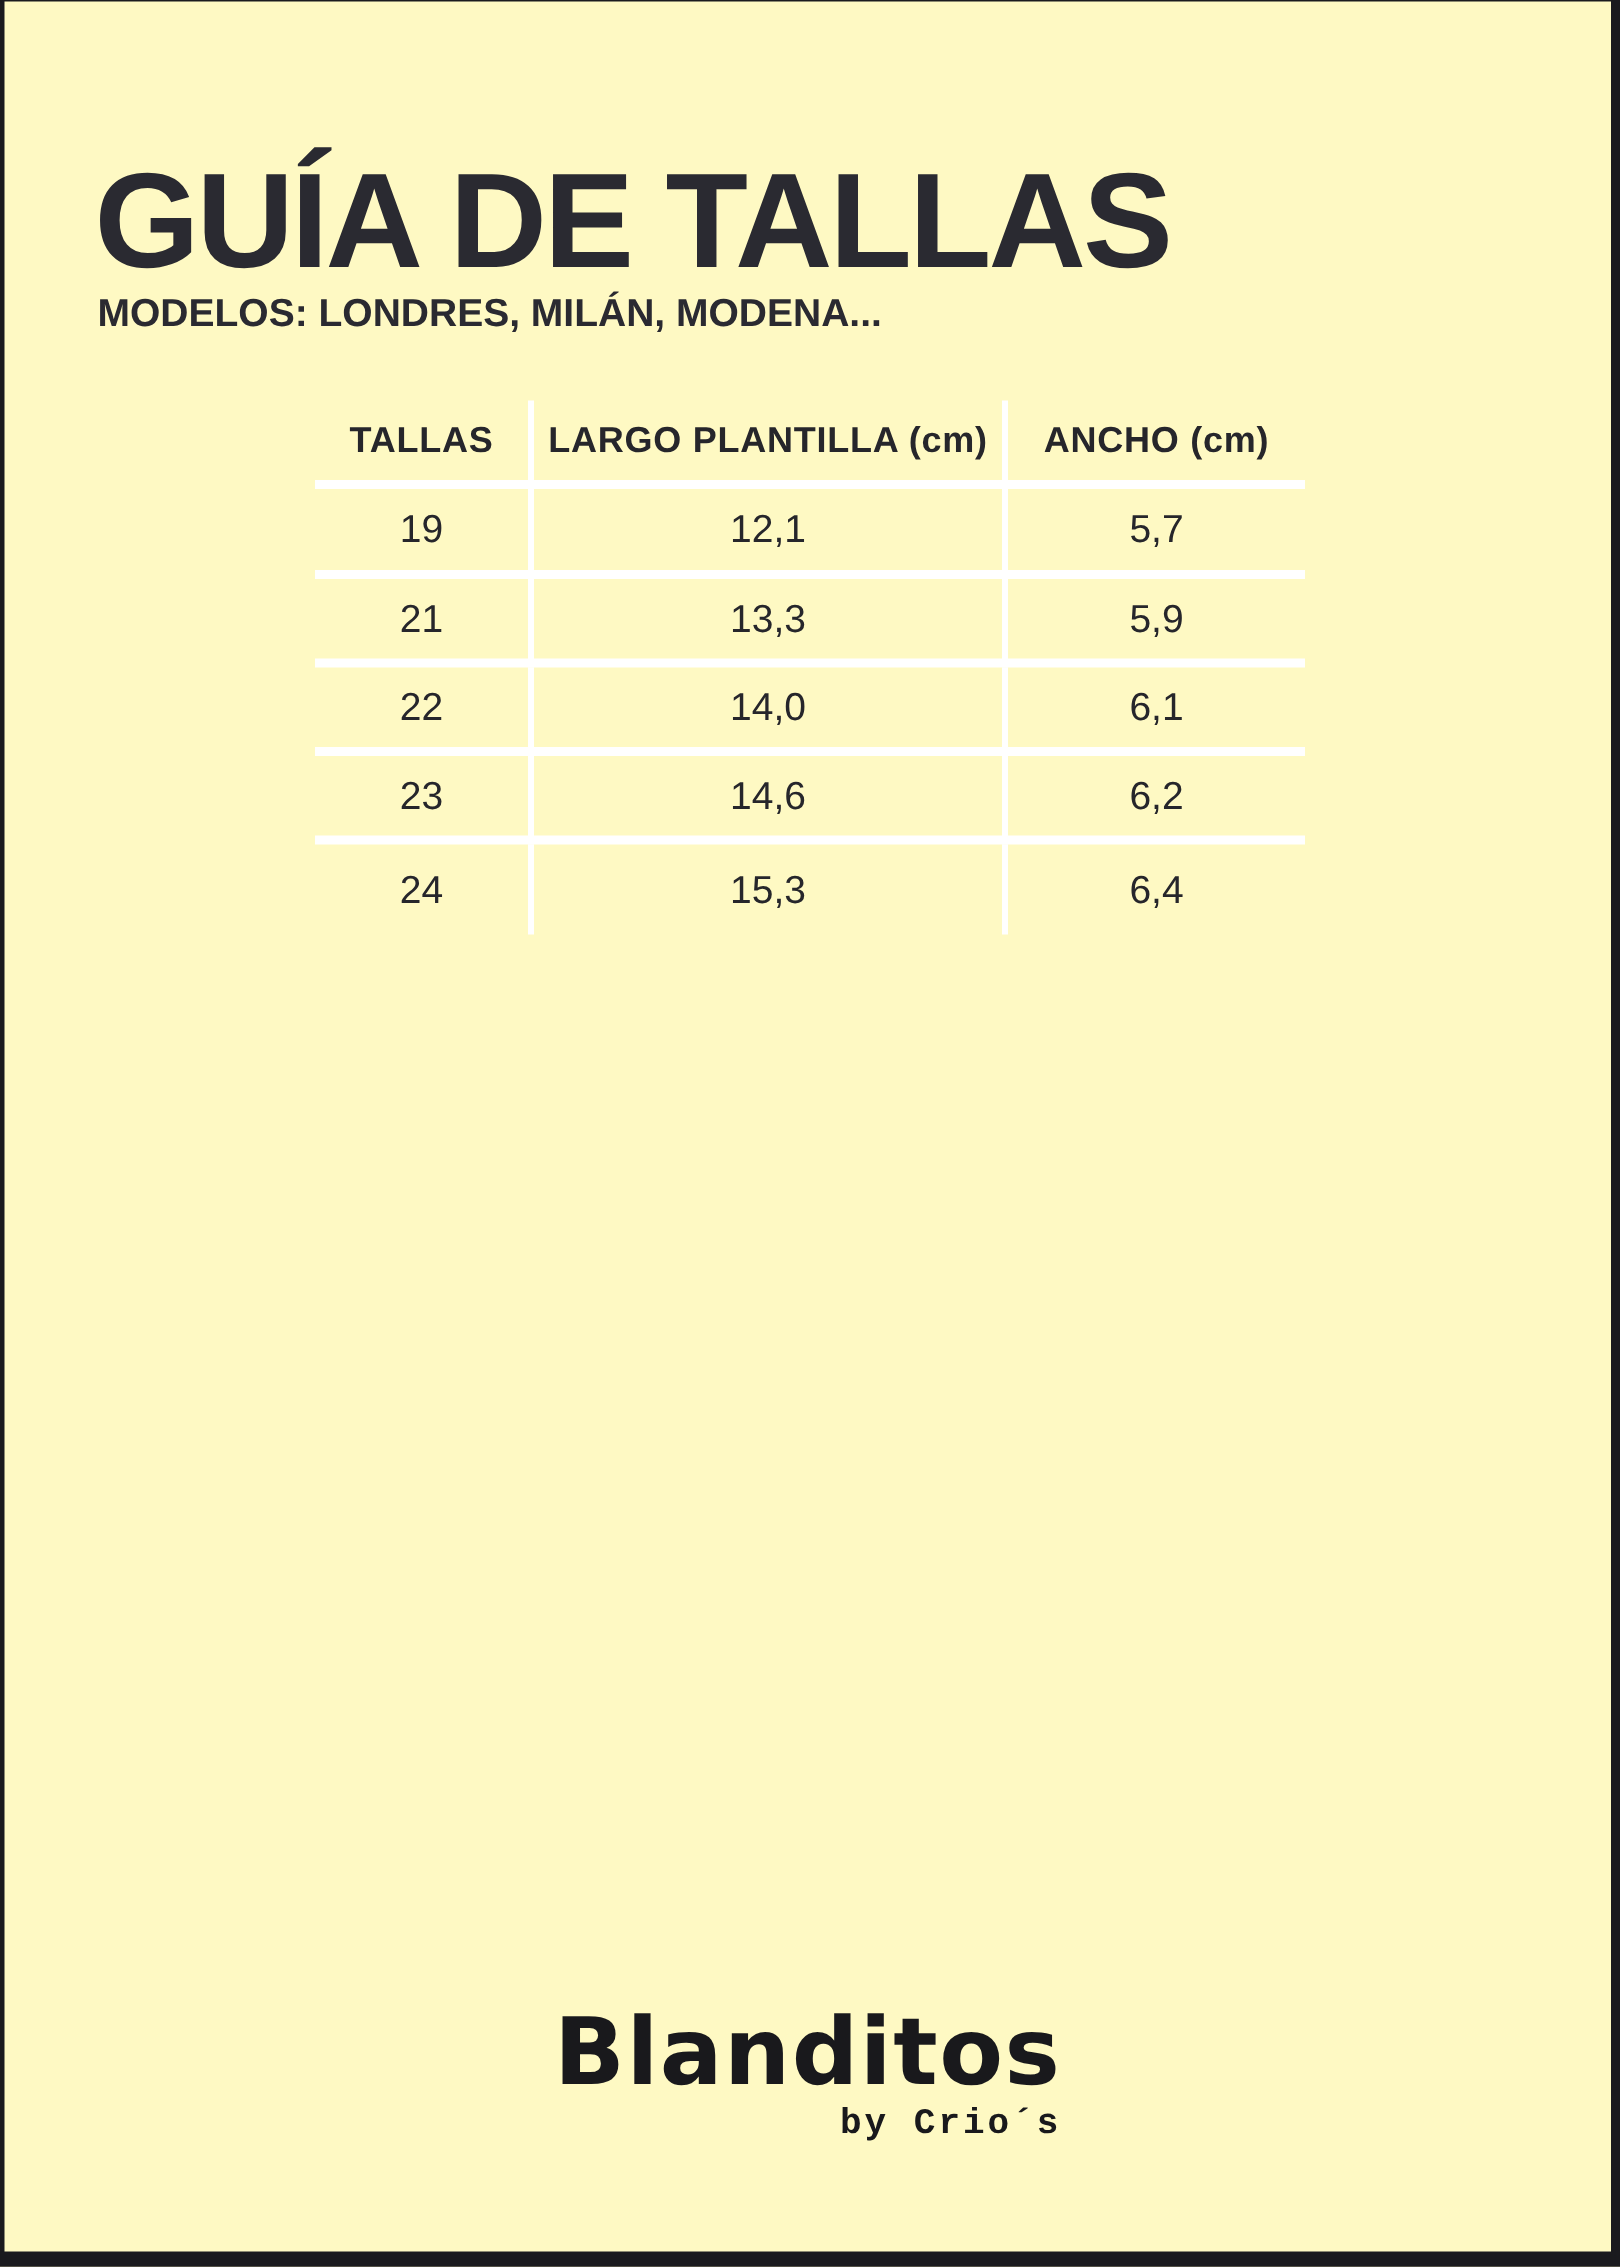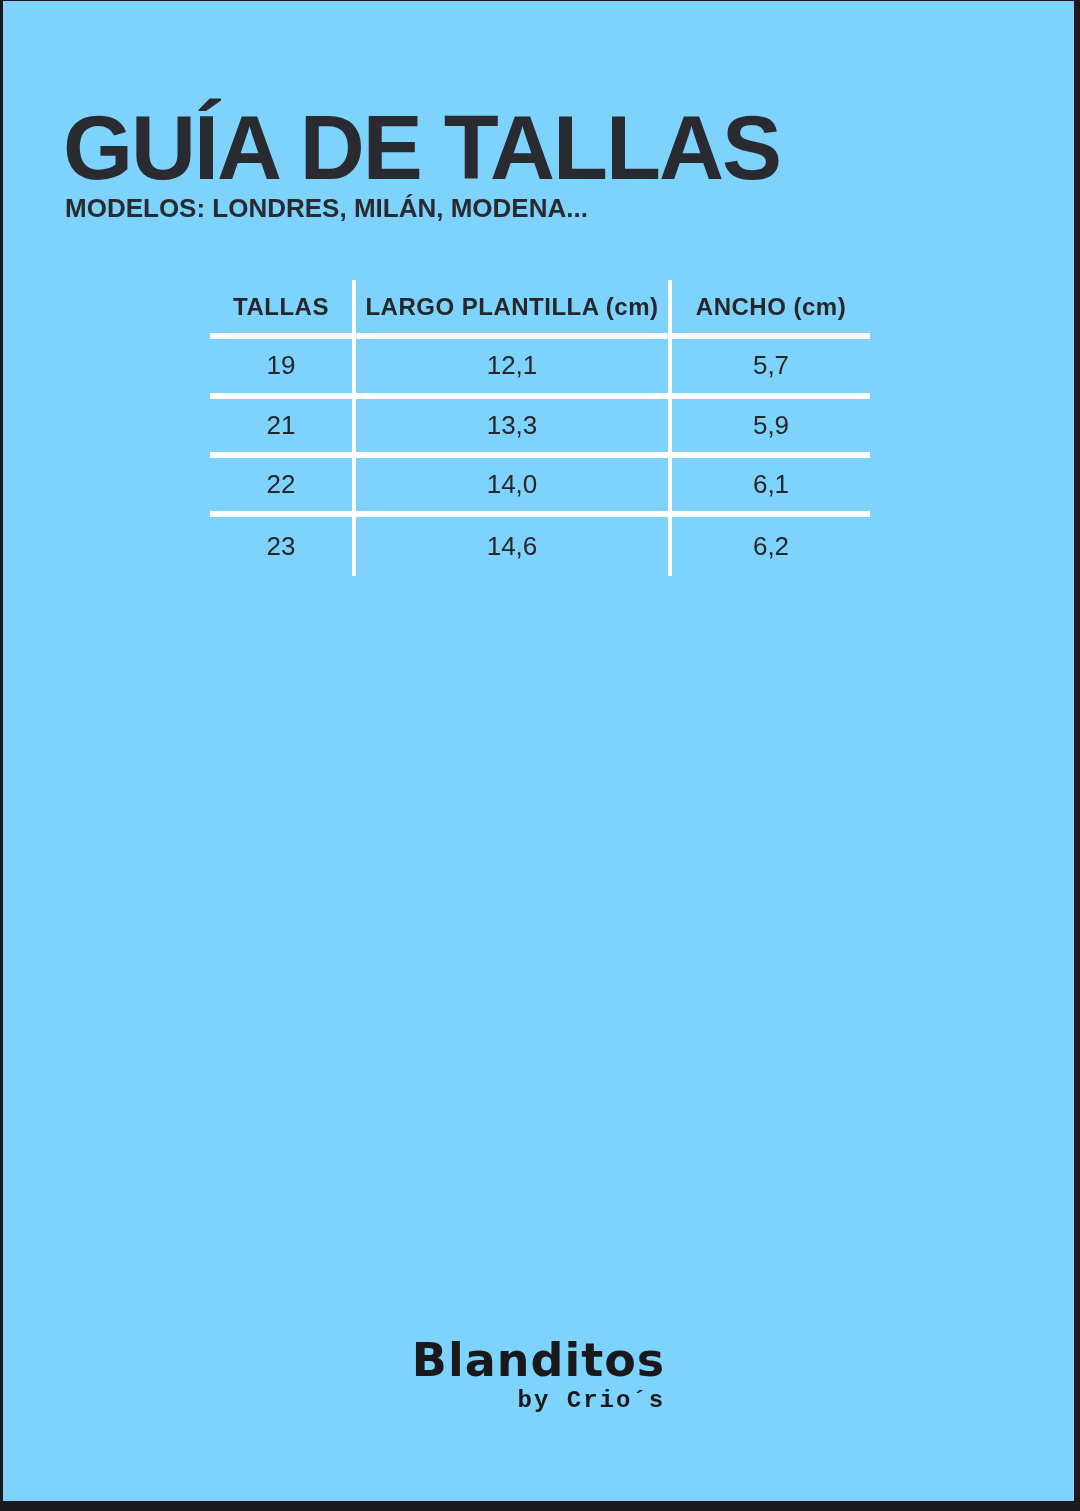--- a/index.html
+++ b/index.html
@@ -10,21 +10,21 @@
     background: #1a1a1e;
     font-family: "Liberation Sans", sans-serif;
     overflow: hidden;
   }
   .page {
     position: absolute;
     left: 3px;
     top: 1px;
     right: 6px;
     bottom: 10px;
-    background: #7dd3fc;
+    background: #fef9c3;
     color: #26262b;
   }
   .title {
     position: absolute;
     left: 60px;
     top: 96px;
     font-size: 90px;
     font-weight: bold;
     letter-spacing: -2px;
     color: #2a2a31;
@@ -36,21 +36,21 @@
     top: 192px;
     font-size: 26px;
     font-weight: bold;
     letter-spacing: 0px;
     color: #2a2a31;
     white-space: nowrap;
   }
   table.size-table {
     position: absolute;
     left: 207px;
-    top: 279px;
+    top: 266px;
     width: 660px;
     border-collapse: separate;
     border-spacing: 0;
     table-layout: fixed;
   }
   table.size-table tr {
     height: 59.3px;
   }
   table.size-table th,
   table.size-table td {
@@ -85,21 +85,21 @@
     right: 0;
     top: 1336px;
     display: flex;
     justify-content: center;
   }
   .brand-inner {
     text-align: right;
   }
   .brand-name {
     font-family: "DejaVu Sans", sans-serif;
-    font-size: 46px;
+    font-size: 62px;
     font-weight: bold;
     letter-spacing: 1px;
     color: #19191c;
     line-height: 1.0;
   }
   .brand-tagline {
     font-family: Liberation Mono, monospace;
     font-size: 24px;
     font-weight: bold;
     letter-spacing: 2px;
@@ -140,20 +140,25 @@
     <tr>
       <td>22</td>
       <td>14,0</td>
       <td>6,1</td>
     </tr>
     <tr>
       <td>23</td>
       <td>14,6</td>
       <td>6,2</td>
     </tr>
+    <tr>
+      <td>24</td>
+      <td>15,3</td>
+      <td>6,4</td>
+    </tr>
   </tbody>
     </table>
 
   <div class="brand">
     <div class="brand-inner">
       <div class="brand-name">Blanditos</div>
       <div class="brand-tagline">by Crio´s</div>
     </div>
   </div>
 

